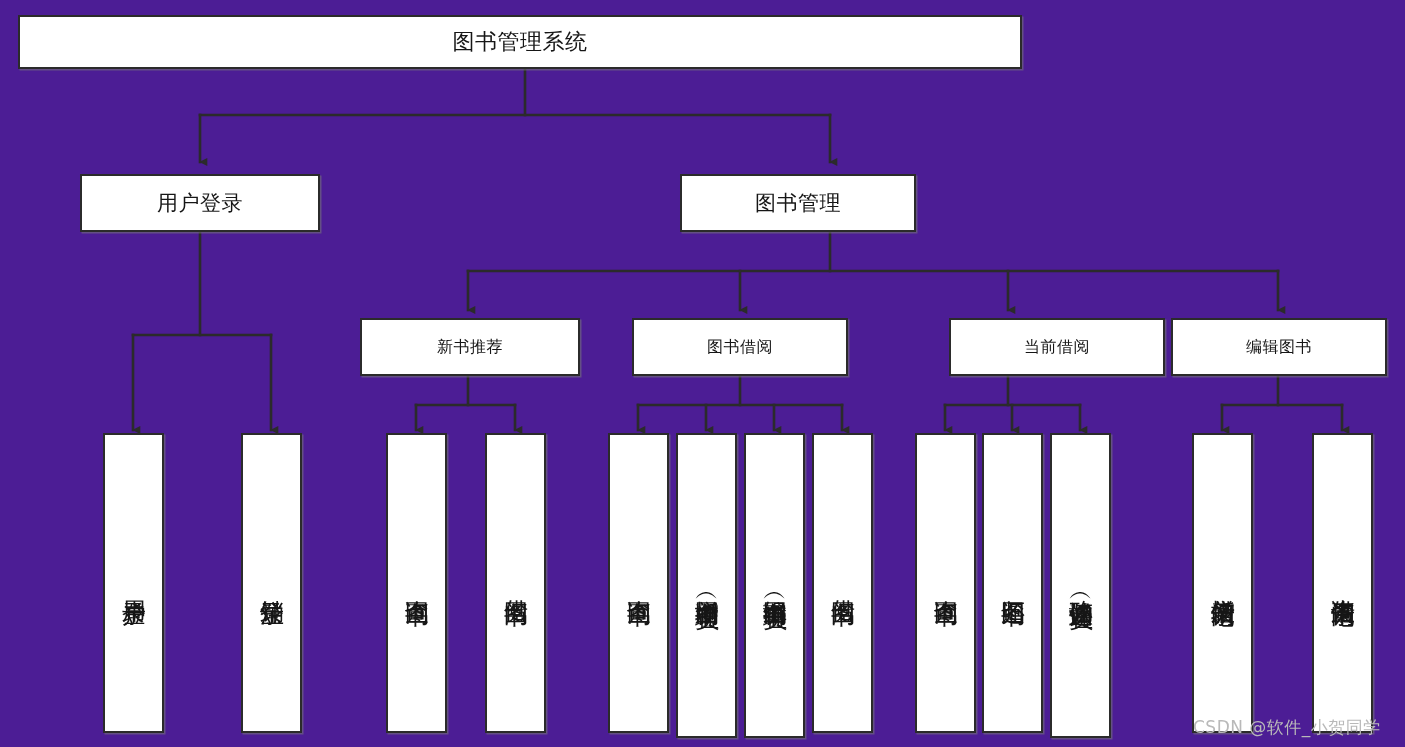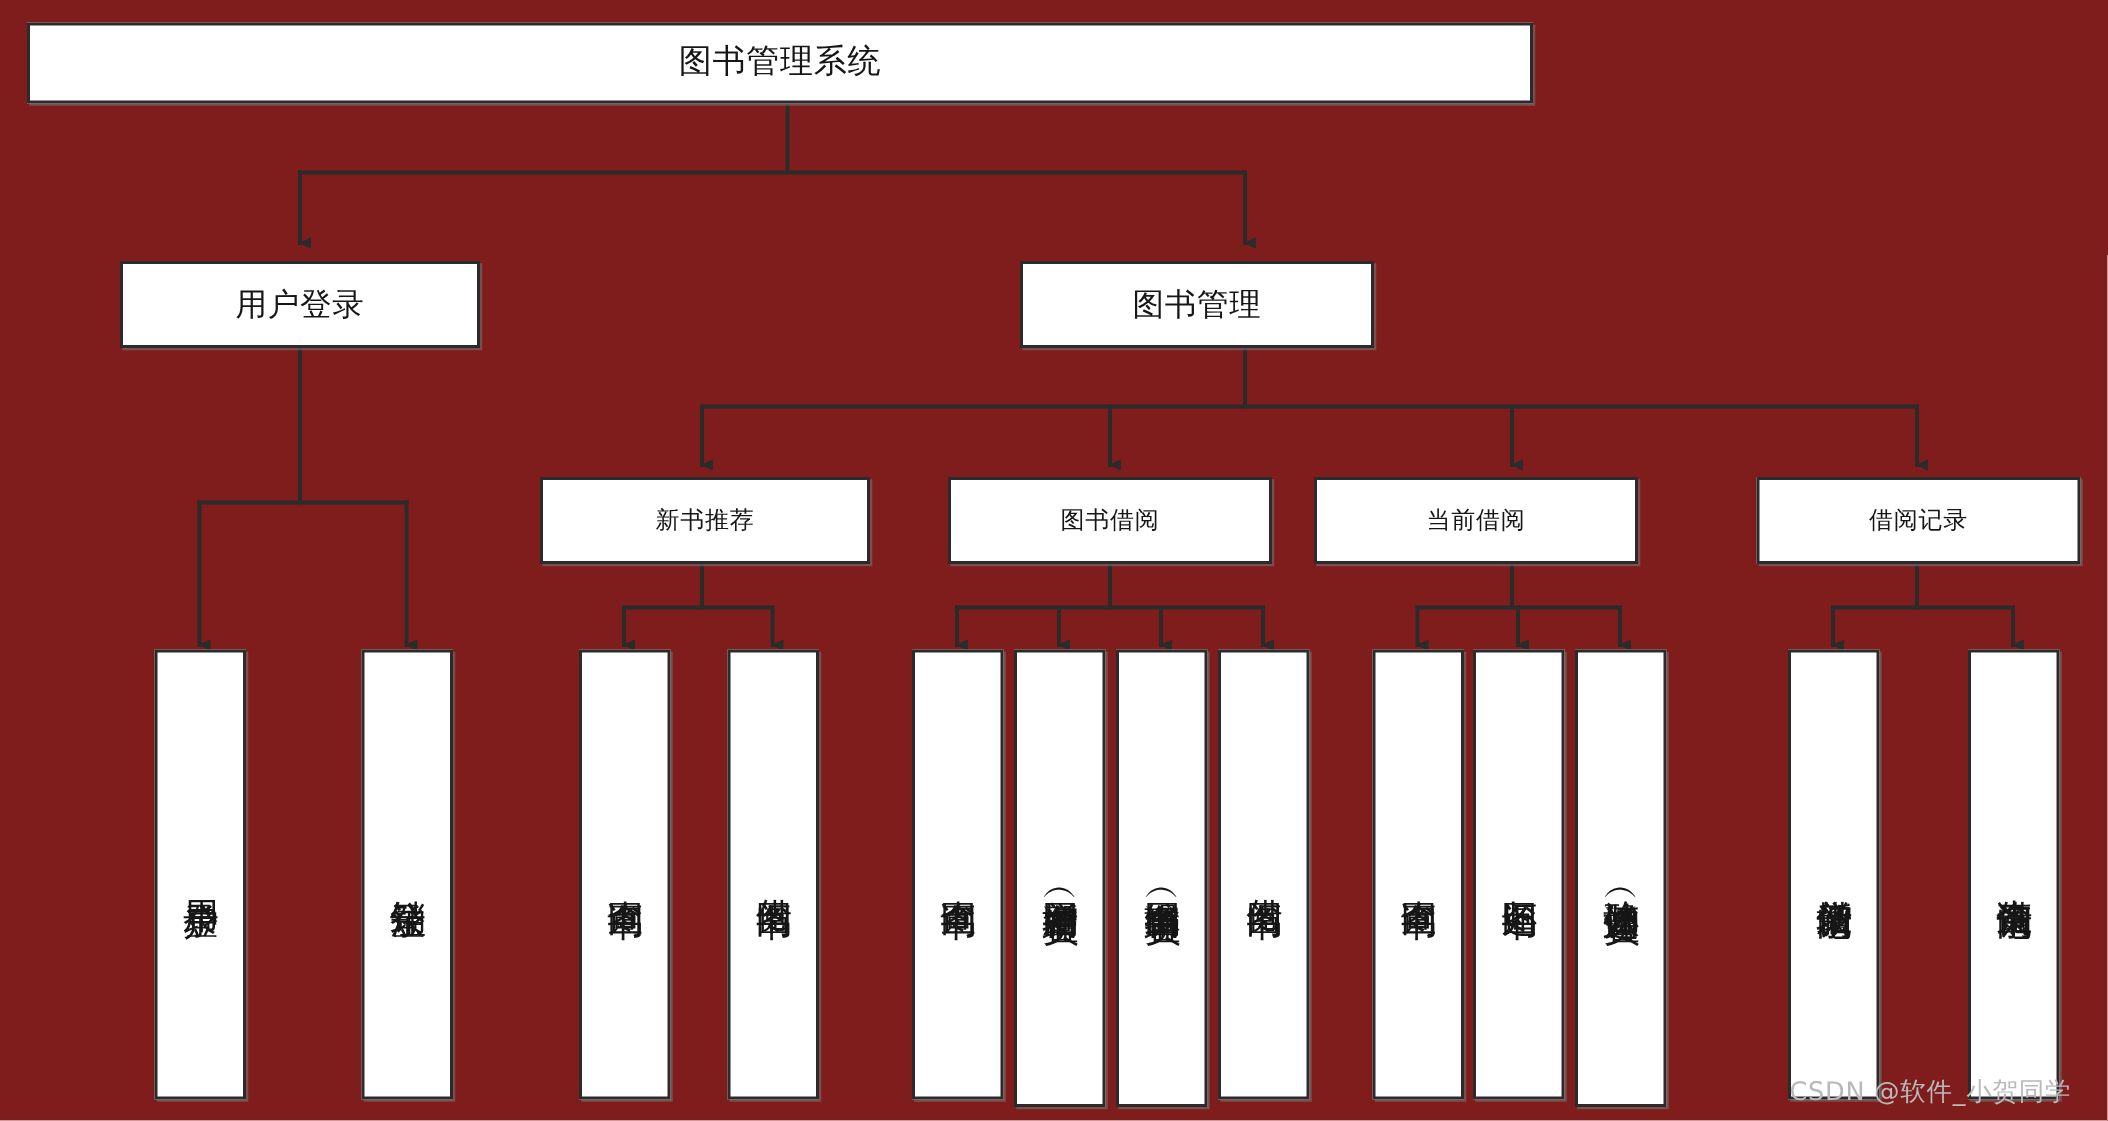--- a/index.html
+++ b/index.html
@@ -5,21 +5,21 @@
 <style>
   html,body{margin:0;padding:0;background:#ffffff;}
   body{
     font-family:"DejaVu Sans","Liberation Sans",sans-serif;
     color:#1b1b1b;
   }
   #canvas{
     position:relative;
     width:1405px;
     height:747px;
-    background:#7f1d1d;
+    background:#4c1d95;
     overflow:hidden;
   }
   svg#wires{
     position:absolute;
     left:0; top:0;
     width:1405px; height:747px;
     pointer-events:none;
   }
   .node{
     position:absolute;
@@ -129,25 +129,25 @@
   <div class="node lvl1" style="left:680px;top:174px;width:236px;height:58px;">
     <span class="label">图书管理</span>
   </div>
 
   <div class="node lvl2" style="left:360px;top:318px;width:220px;height:58px;">
     <span class="label">新书推荐</span>
   </div>
   <div class="node lvl2" style="left:632px;top:318px;width:216px;height:58px;text-align:right;">
     <span class="label">图书借阅</span>
   </div>
-  <div class="node lvl2" style="left:876px;top:318px;width:216px;height:58px;">
+  <div class="node lvl2" style="left:949px;top:318px;width:216px;height:58px;">
     <span class="label">当前借阅</span>
   </div>
   <div class="node lvl2" style="left:1171px;top:318px;width:216px;height:58px;">
-    <span class="label">借阅记录</span>
+    <span class="label">编辑图书</span>
   </div>
 
   <div class="node leaf" style="left:103px;top:433px;width:61px;height:300px;">
     <span class="label">用户登录</span>
   </div>
   <div class="node leaf" style="left:241px;top:433px;width:61px;height:300px;">
     <span class="label">注销登录</span>
   </div>
 
   <div class="node leaf" style="left:386px;top:433px;width:61px;height:300px;">

